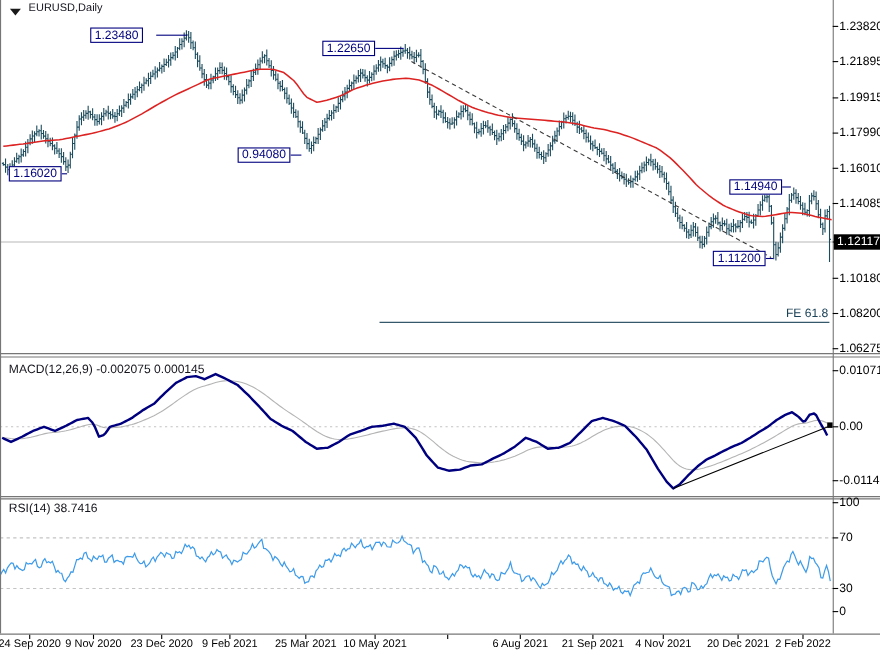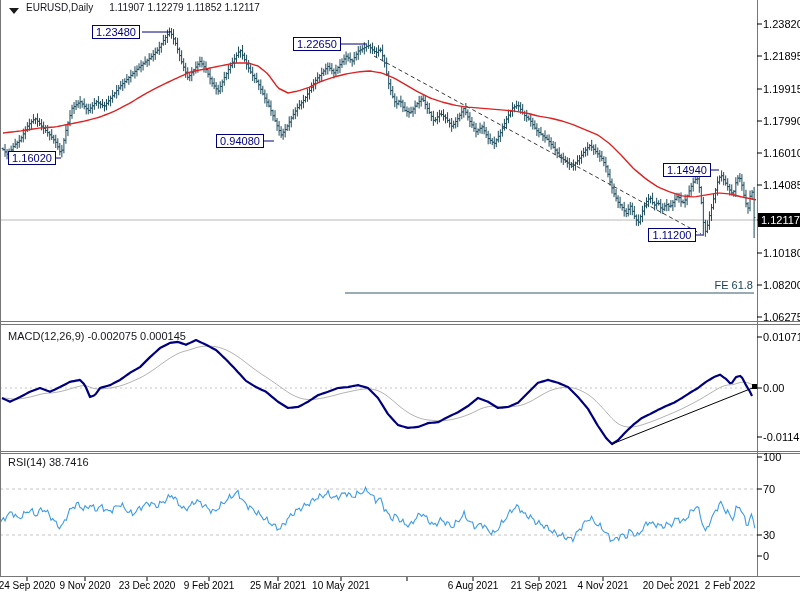--- a/index.html
+++ b/index.html
@@ -81,21 +81,20 @@
       <line x1="142" y1="32" x2="170" y2="32" stroke="#00007f"></line>
       <line x1="264" y1="141" x2="274" y2="141" stroke="#00007f"></line>
       <line x1="341" y1="44" x2="367" y2="44" stroke="#00007f"></line>
       <line x1="711" y1="170" x2="719" y2="170" stroke="#00007f"></line>
       <line x1="696" y1="235" x2="703" y2="235" stroke="#00007f"></line>
     </svg>
 
   <div class="tri"></div>
   <div id="title">
     <span>EURUSD,Daily</span>
-    <span>1.11907 1.12279 1.11852 1.12117</span>
   </div>
 
 
   <div class="indlabel" style="top:330px">MACD(12,26,9) -0.002075 0.000145</div>
   <div class="indlabel" style="top:456px">RSI(14) 38.7416</div>
 
   <div id="felabel">FE 61.8</div>
   <div id="pricetag">1.12117</div>
 
   <div id="ylabels">
@@ -125,19 +124,19 @@
       <span class="xlab" style="left: 309px;">10 May 2021</span>
       <span class="xlab" style="left: 375px; margin-top: 33px;">23 Jun 2021</span>
       <span class="xlab" style="left: 441px;">6 Aug 2021</span>
       <span class="xlab" style="left: 507px;">21 Sep 2021</span>
       <span class="xlab" style="left: 571px;">4 Nov 2021</span>
       <span class="xlab" style="left: 639px;">20 Dec 2021</span>
       <span class="xlab" style="left: 698px;">2 Feb 2022</span>
     </div>
   <div id="overlay">
       <div class="plabel" style="left: 8px; top: 151px;">1.16020</div>
-      <div class="plabel" style="left: 92px; top: 25px;">1.23480</div>
+      <div class="plabel" style="left: 82px; top: 25px;">1.23480</div>
       <div class="plabel" style="left: 216px; top: 134px;">0.94080</div>
       <div class="plabel" style="left: 293px; top: 37px;">1.22650</div>
       <div class="plabel" style="left: 663px; top: 163px;">1.14940</div>
       <div class="plabel" style="left: 648px; top: 228px;">1.11200</div>
     </div>
 </div>
 
 </body></html>

